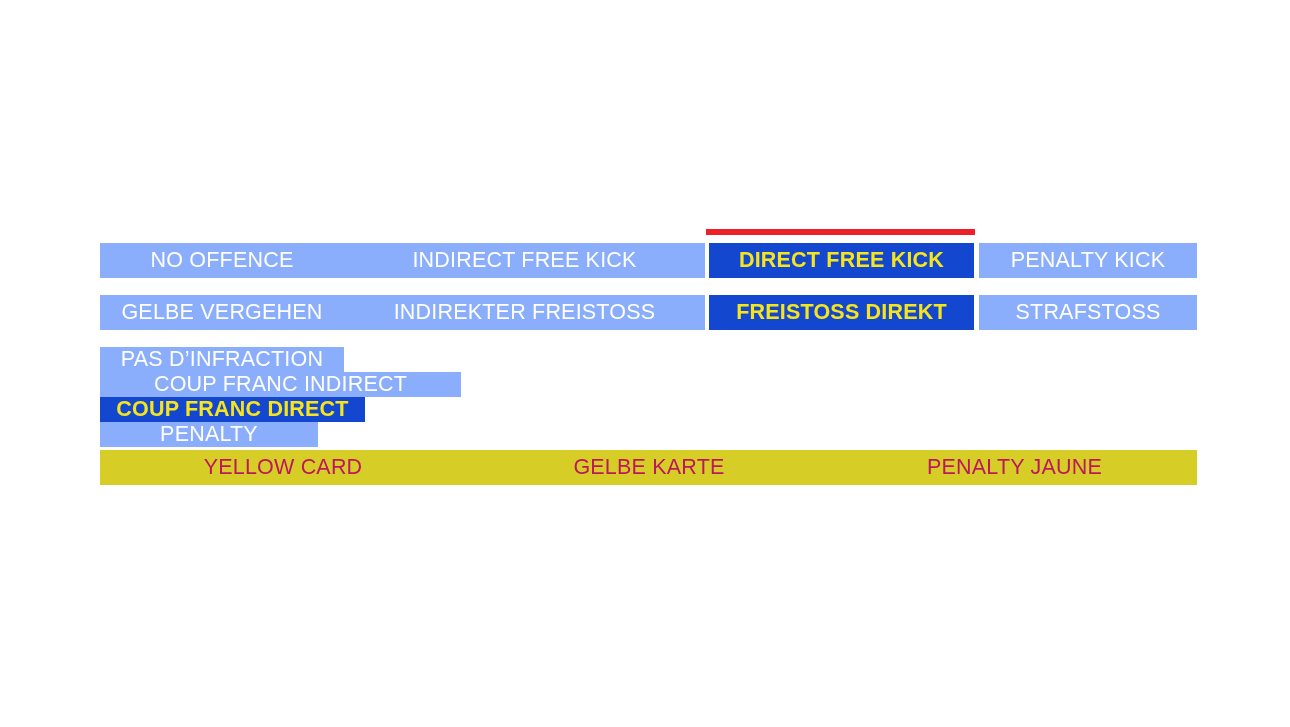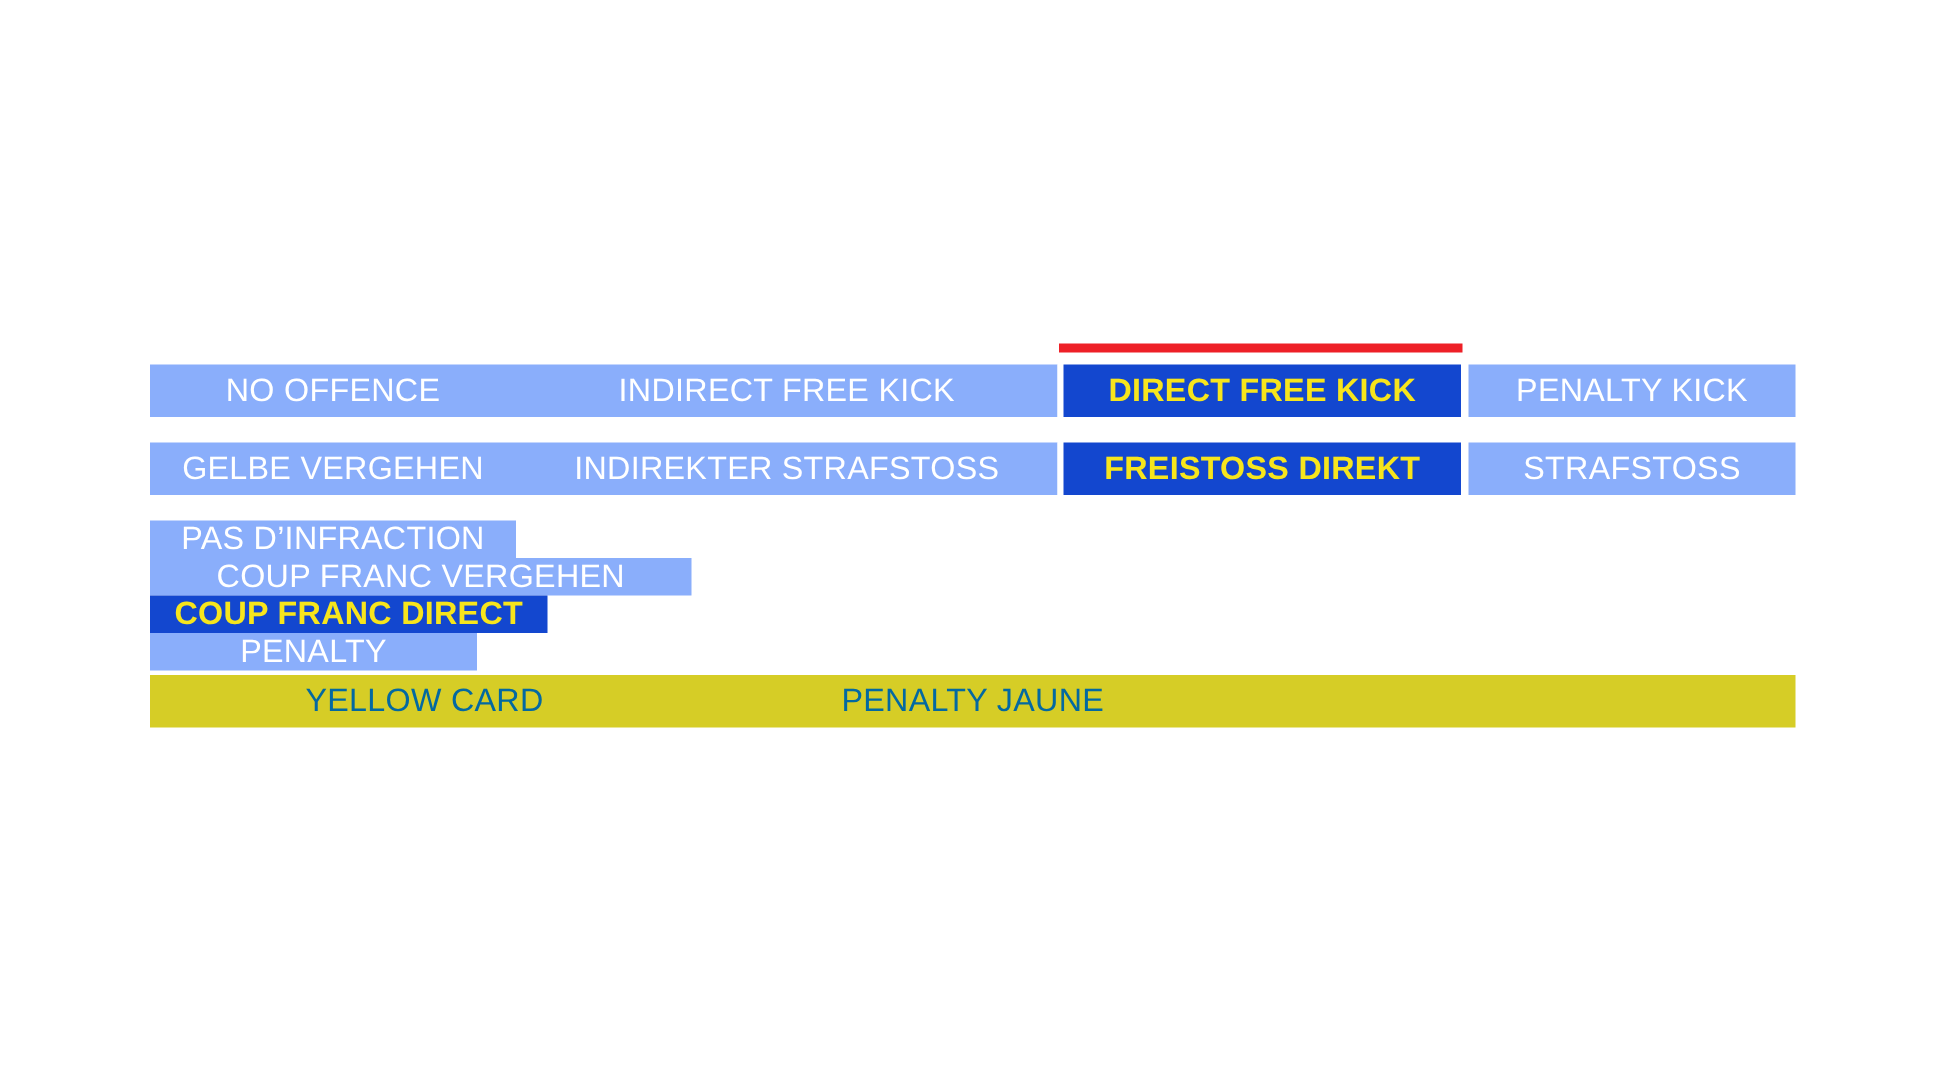--- a/index.html
+++ b/index.html
@@ -86,21 +86,21 @@
     height: 35px;
     background: #D6CD26;
     display: flex;
     align-items: center;
   }
   .card-seg {
     display: flex;
     align-items: center;
     justify-content: center;
     height: 100%;
-    color: #0369a1;
+    color: #be185d;
     font-size: 21.5px;
     font-weight: 400;
     letter-spacing: 0.2px;
     white-space: nowrap;
   }
   .card-seg-en { width: 366px; }
   .card-seg-de { width: 366px; }
   .card-seg-fr { width: 365px; }
 </style>
 </head>
@@ -116,36 +116,37 @@
       <div class="cell cell-light cell-no-offence">NO OFFENCE</div>
       <div class="cell cell-light cell-indirect">INDIRECT FREE KICK</div>
       <div class="gap-a"></div>
       <div class="cell cell-direct">DIRECT FREE KICK</div>
       <div class="gap-b"></div>
       <div class="cell cell-light cell-penalty">PENALTY KICK</div>
     </div>
 
     <div class="decision-row">
       <div class="cell cell-light cell-no-offence">GELBE VERGEHEN</div>
-      <div class="cell cell-light cell-indirect">INDIREKTER STRAFSTOSS</div>
+      <div class="cell cell-light cell-indirect">INDIREKTER FREISTOSS</div>
       <div class="gap-a"></div>
       <div class="cell cell-direct">FREISTOSS DIREKT</div>
       <div class="gap-b"></div>
       <div class="cell cell-light cell-penalty">STRAFSTOSS</div>
     </div>
 
     <div class="decision-row">
       <div class="cell cell-light cell-no-offence">PAS D’INFRACTION</div>
-      <div class="cell cell-light cell-indirect">COUP FRANC VERGEHEN</div>
+      <div class="cell cell-light cell-indirect">COUP FRANC INDIRECT</div>
       <div class="gap-a"></div>
       <div class="cell cell-direct">COUP FRANC DIRECT</div>
       <div class="gap-b"></div>
       <div class="cell cell-light cell-penalty">PENALTY</div>
     </div>
 
   </div>
 
   <div class="card-bar">
     <div class="card-seg card-seg-en">YELLOW CARD</div>
+    <div class="card-seg card-seg-de">GELBE KARTE</div>
     <div class="card-seg card-seg-fr">PENALTY JAUNE</div>
   </div>
 
 </div>
 
 </body></html>

